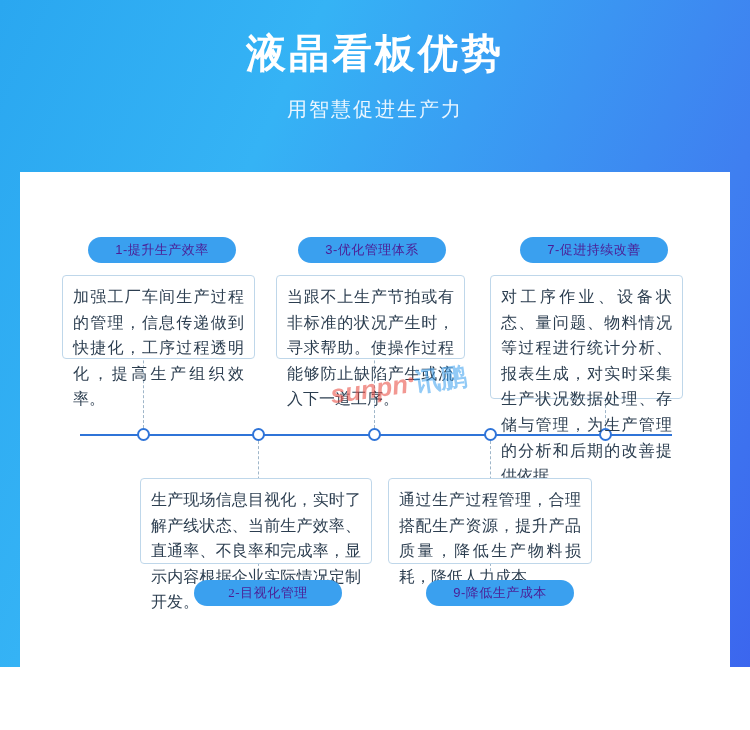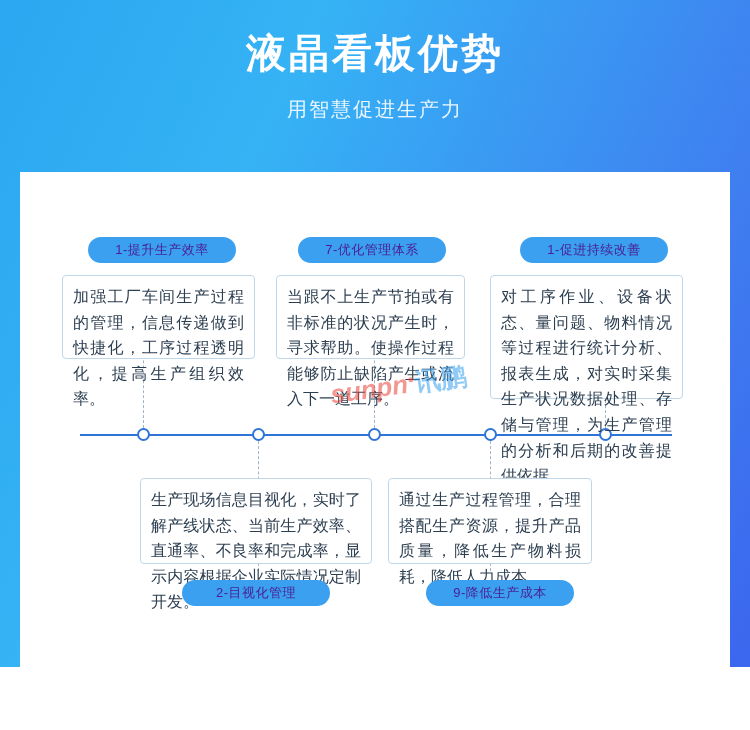--- a/index.html
+++ b/index.html
@@ -158,28 +158,28 @@
 
   <div class="connector" style="left:143px; top:276px; height:152px;"></div>
   <div class="connector" style="left:258px; top:441px; height:130px;"></div>
   <div class="connector" style="left:374px; top:276px; height:152px;"></div>
   <div class="connector" style="left:490px; top:441px; height:130px;"></div>
   <div class="connector" style="left:605px; top:276px; height:152px;"></div>
 
   <div class="pill" style="left:88px; top:237px; width:148px;">1-提升生产效率</div>
   <div class="box" style="left:62px; top:275px; width:193px; height:84px;">加强工厂车间生产过程的管理，信息传递做到快捷化，工序过程透明化，提高生产组织效率。</div>
 
-  <div class="pill" style="left:298px; top:237px; width:148px;">7-优化管理体系</div>
+  <div class="pill" style="left:298px; top:237px; width:148px;">3-优化管理体系</div>
   <div class="box" style="left:276px; top:275px; width:189px; height:84px;">当跟不上生产节拍或有非标准的状况产生时，寻求帮助。使操作过程能够防止缺陷产生或流入下一道工序。</div>
 
-  <div class="pill" style="left:520px; top:237px; width:148px;">1-促进持续改善</div>
+  <div class="pill" style="left:520px; top:237px; width:148px;">7-促进持续改善</div>
   <div class="box" style="left:140px; top:478px; width:232px; height:86px;">生产现场信息目视化，实时了解产线状态、当前生产效率、直通率、不良率和完成率，显示内容根据企业实际情况定制开发。</div>
 
   <div class="box" style="left:490px; top:275px; width:193px; height:124px;">对工序作业、设备状态、量问题、物料情况等过程进行统计分析、报表生成，对实时采集生产状况数据处理、存储与管理，为生产管理的分析和后期的改善提供依据。</div>
-  <div class="pill" style="left:182px; top:580px; width:148px;">2-目视化管理</div>
+  <div class="pill" style="left:194px; top:580px; width:148px;font-family:Liberation Serif, serif;">2-目视化管理</div>
 
   <div class="box" style="left:388px; top:478px; width:204px; height:86px;">通过生产过程管理，合理搭配生产资源，提升产品质量，降低生产物料损耗，降低人力成本。</div>
   <div class="pill" style="left:426px; top:580px; width:148px;">9-降低生产成本</div>
 
   <div class="watermark">
     <span class="wm-red">sunpn</span><span class="wm-dot"></span><span class="wm-blue">讯鹏</span>
   </div>
 
 </div>
 

